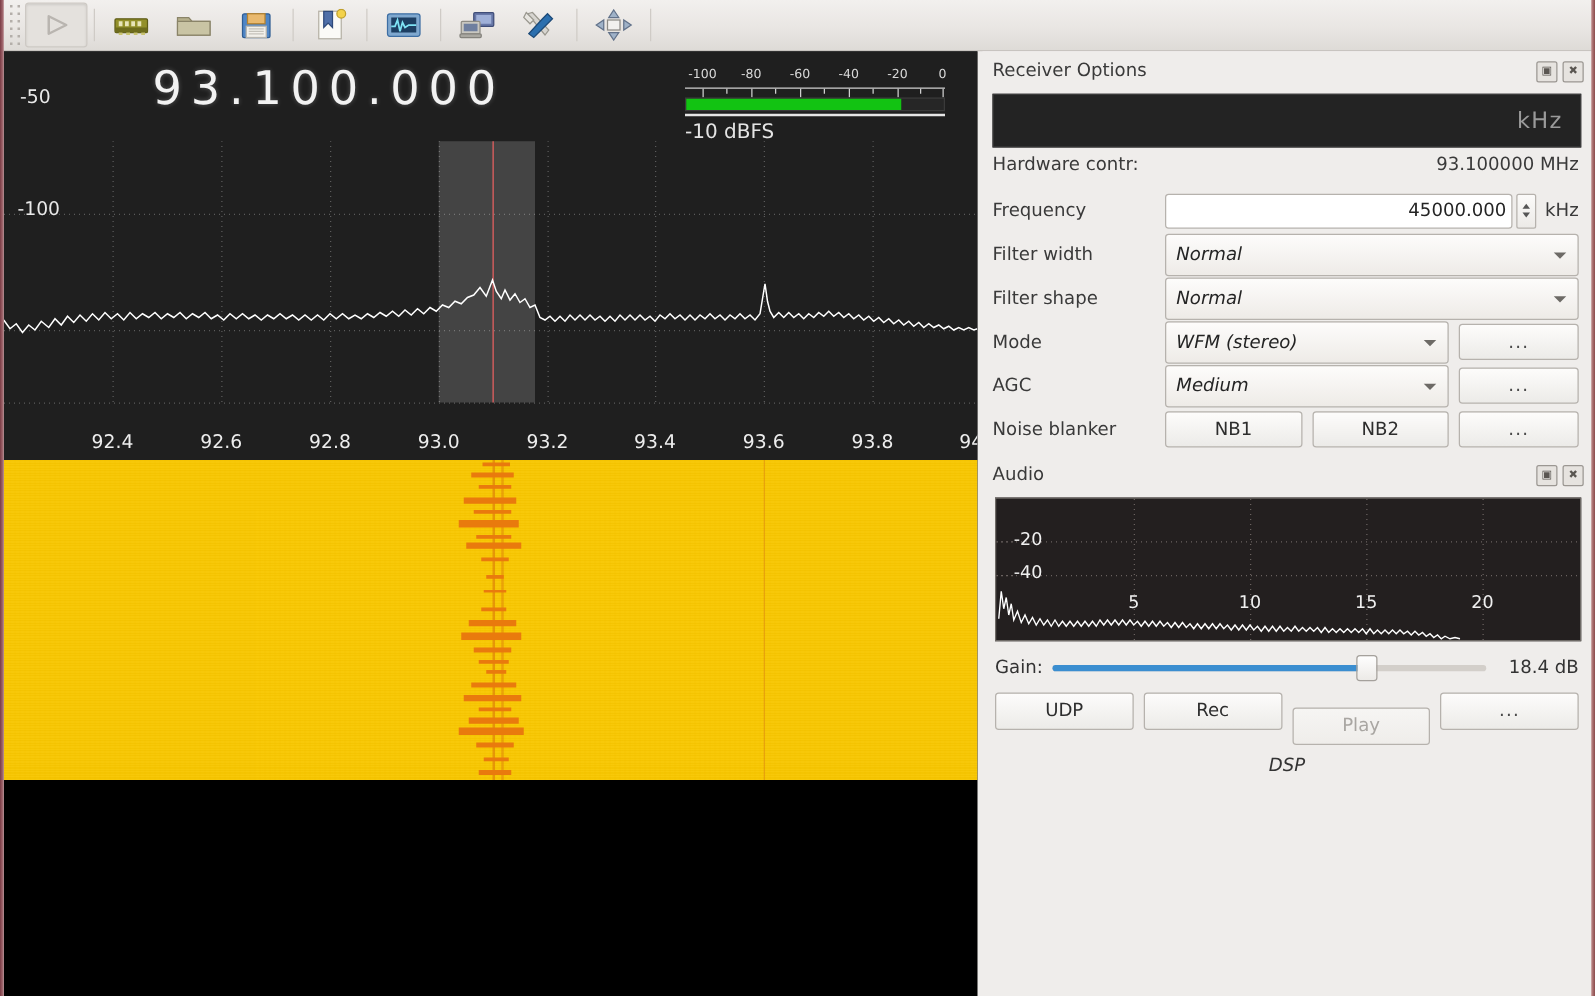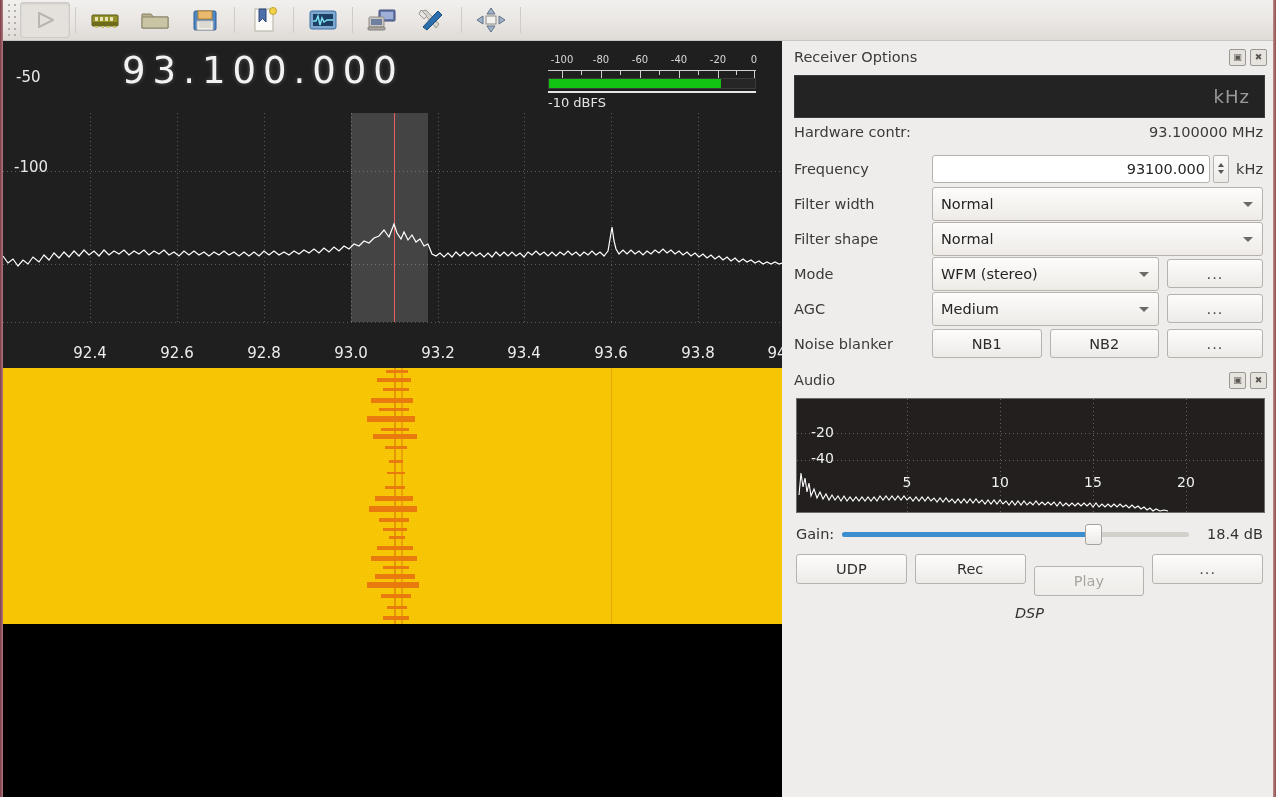--- a/index.html
+++ b/index.html
@@ -33,21 +33,21 @@
     font-family:"DejaVu Sans","Liberation Sans",sans-serif;font-size:37px;letter-spacing:7px;
     color:#f2f2f2;text-shadow:0 0 4px rgba(255,255,255,.25);font-weight:400;}
   .meter{position:absolute;left:545px;top:13px;width:210px;height:56px;}
   .meter-scale{position:relative;height:15px;}
   .meter-scale span{position:absolute;top:0;font-size:10px;color:#d8d8d8;transform:translateX(-50%);}
   .meter-ticks{position:absolute;left:0;top:16px;width:208px;height:7px;border-top:1px solid #cfcfcf;}
   .meter-ticks i{position:absolute;top:0;width:1px;background:#cfcfcf;}
   .meter-bar-bg{position:absolute;left:0;top:24px;width:208px;height:11px;background:#262626;border:1px solid #3a3a3a;box-sizing:border-box;}
   .meter-bar{position:absolute;left:1px;top:25px;height:9px;background:#12c312;}
   .meter-under{position:absolute;left:0;top:37px;width:208px;height:2px;background:#e6e6e6;}
-  .meter-label{position:absolute;left:0;top:41px;font-size:13px;color:#e4e4e4;}
+  .meter-label{position:absolute;left:0;top:41px;font-size:16px;color:#e4e4e4;}
 
   .grid{position:absolute;left:0;top:0;width:779px;height:327px;}
   .grid .vline{position:absolute;top:72px;bottom:46px;width:1px;
     background:repeating-linear-gradient(to bottom,#5b5b5b 0 1px,transparent 1px 4px);}
   .grid .hline{position:absolute;left:0;right:0;height:1px;
     background:repeating-linear-gradient(to right,#5b5b5b 0 1px,transparent 1px 4px);}
   .ylab{position:absolute;left:13px;font-size:15px;color:#e9e9e9;}
   .xlab{position:absolute;bottom:6px;font-size:15px;color:#ededed;transform:translateX(-50%);}
   .passband{position:absolute;top:72px;bottom:46px;background:rgba(255,255,255,.17);}
   .cursor{position:absolute;top:72px;bottom:46px;width:1px;background:#e86060;}
@@ -85,21 +85,21 @@
   .field{flex:1;height:28px;background:#fff;border:1px solid #b6b2ad;border-radius:3px;
     display:flex;align-items:center;justify-content:flex-end;padding:0 4px 0 6px;box-sizing:border-box;font-size:14.5px;color:#242424;}
   .spin{width:14px;height:26px;margin-left:3px;display:flex;flex-direction:column;justify-content:center;align-items:center;
     border:1px solid #b6b2ad;border-radius:2px;background:linear-gradient(#fbfaf9,#eceae7);}
   .spin i{display:block;width:0;height:0;border-left:3px solid transparent;border-right:3px solid transparent;}
   .spin i.up{border-bottom:4px solid #555;margin-bottom:3px;}
   .spin i.dn{border-top:4px solid #555;}
   .unit-suffix{margin-left:7px;font-size:14.5px;color:#3a3a3a;}
 
   .combo{flex:1;height:34px;background:linear-gradient(#fdfcfb,#eeebe7);border:1px solid #b6b2ad;border-radius:3px;
-    display:flex;align-items:center;padding:0 8px;box-sizing:border-box;font-size:14.5px;color:#242424;position:relative;}
+    display:flex;align-items:center;padding:0 8px;box-sizing:border-box;font-size:14.5px;color:#242424;position:relative;font-style:italic;}
   .combo .arrow{position:absolute;right:9px;top:50%;margin-top:-2px;width:0;height:0;
     border-left:5px solid transparent;border-right:5px solid transparent;border-top:5px solid #6d6a66;}
   .btn{height:29px;background:linear-gradient(#fdfcfb,#ecebe8);border:1px solid #b6b2ad;border-radius:3px;
     display:flex;align-items:center;justify-content:center;font-size:14.5px;color:#2d2d2d;box-sizing:border-box;}
   .btn.dots{letter-spacing:1px;color:#4a4a4a;}
   .btn.disabled{color:#a9a6a2;background:linear-gradient(#f6f5f3,#efedea);margin-top:12px;}
   .w-dots{width:96px;margin-left:8px;}
 
   .tabs{display:flex;align-items:flex-end;height:34px;margin:16px 8px 0 8px;border-bottom:1px solid #c3bfba;}
   .tab{height:28px;padding:0 14px;display:flex;align-items:center;font-size:14.5px;color:#333;
@@ -404,21 +404,21 @@
       <span class="unit">kHz</span>
     </div>
 
     <div class="hwrow">
       <span class="k">Hardware contr:</span>
       <span class="v">93.100000 MHz</span>
     </div>
 
     <div class="row">
       <span class="lab">Frequency</span>
-      <span class="field">93100.000</span>
+      <span class="field">45000.000</span>
       <span class="spin">
           <i class="up"></i>
           <i class="dn"></i>
         </span>
       <span class="unit-suffix">kHz</span>
     </div>
 
     <div class="row">
       <span class="lab">Filter width</span>
       <span class="combo">

